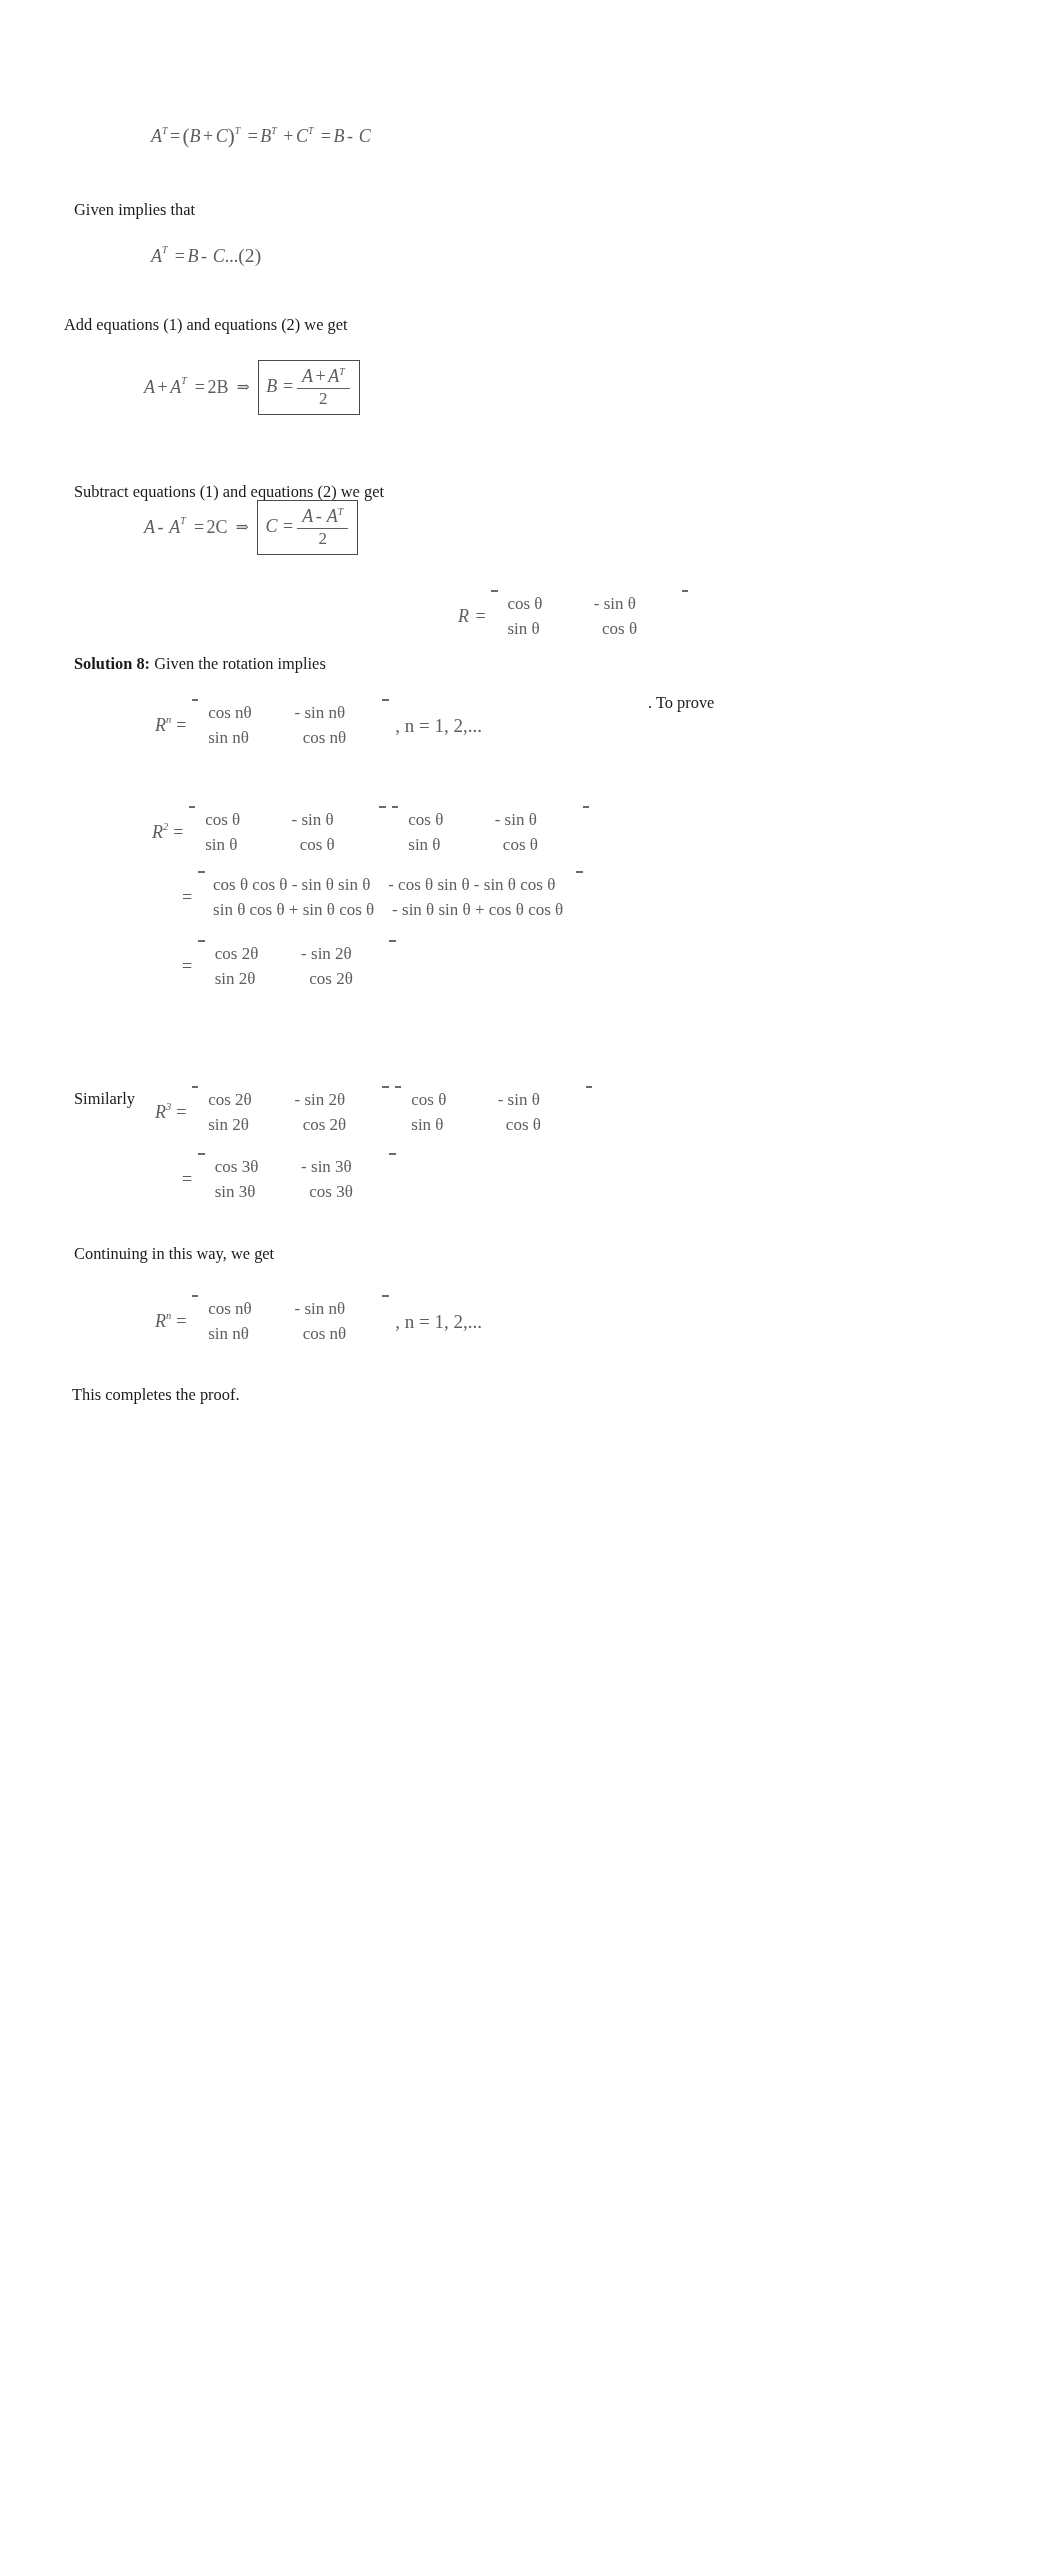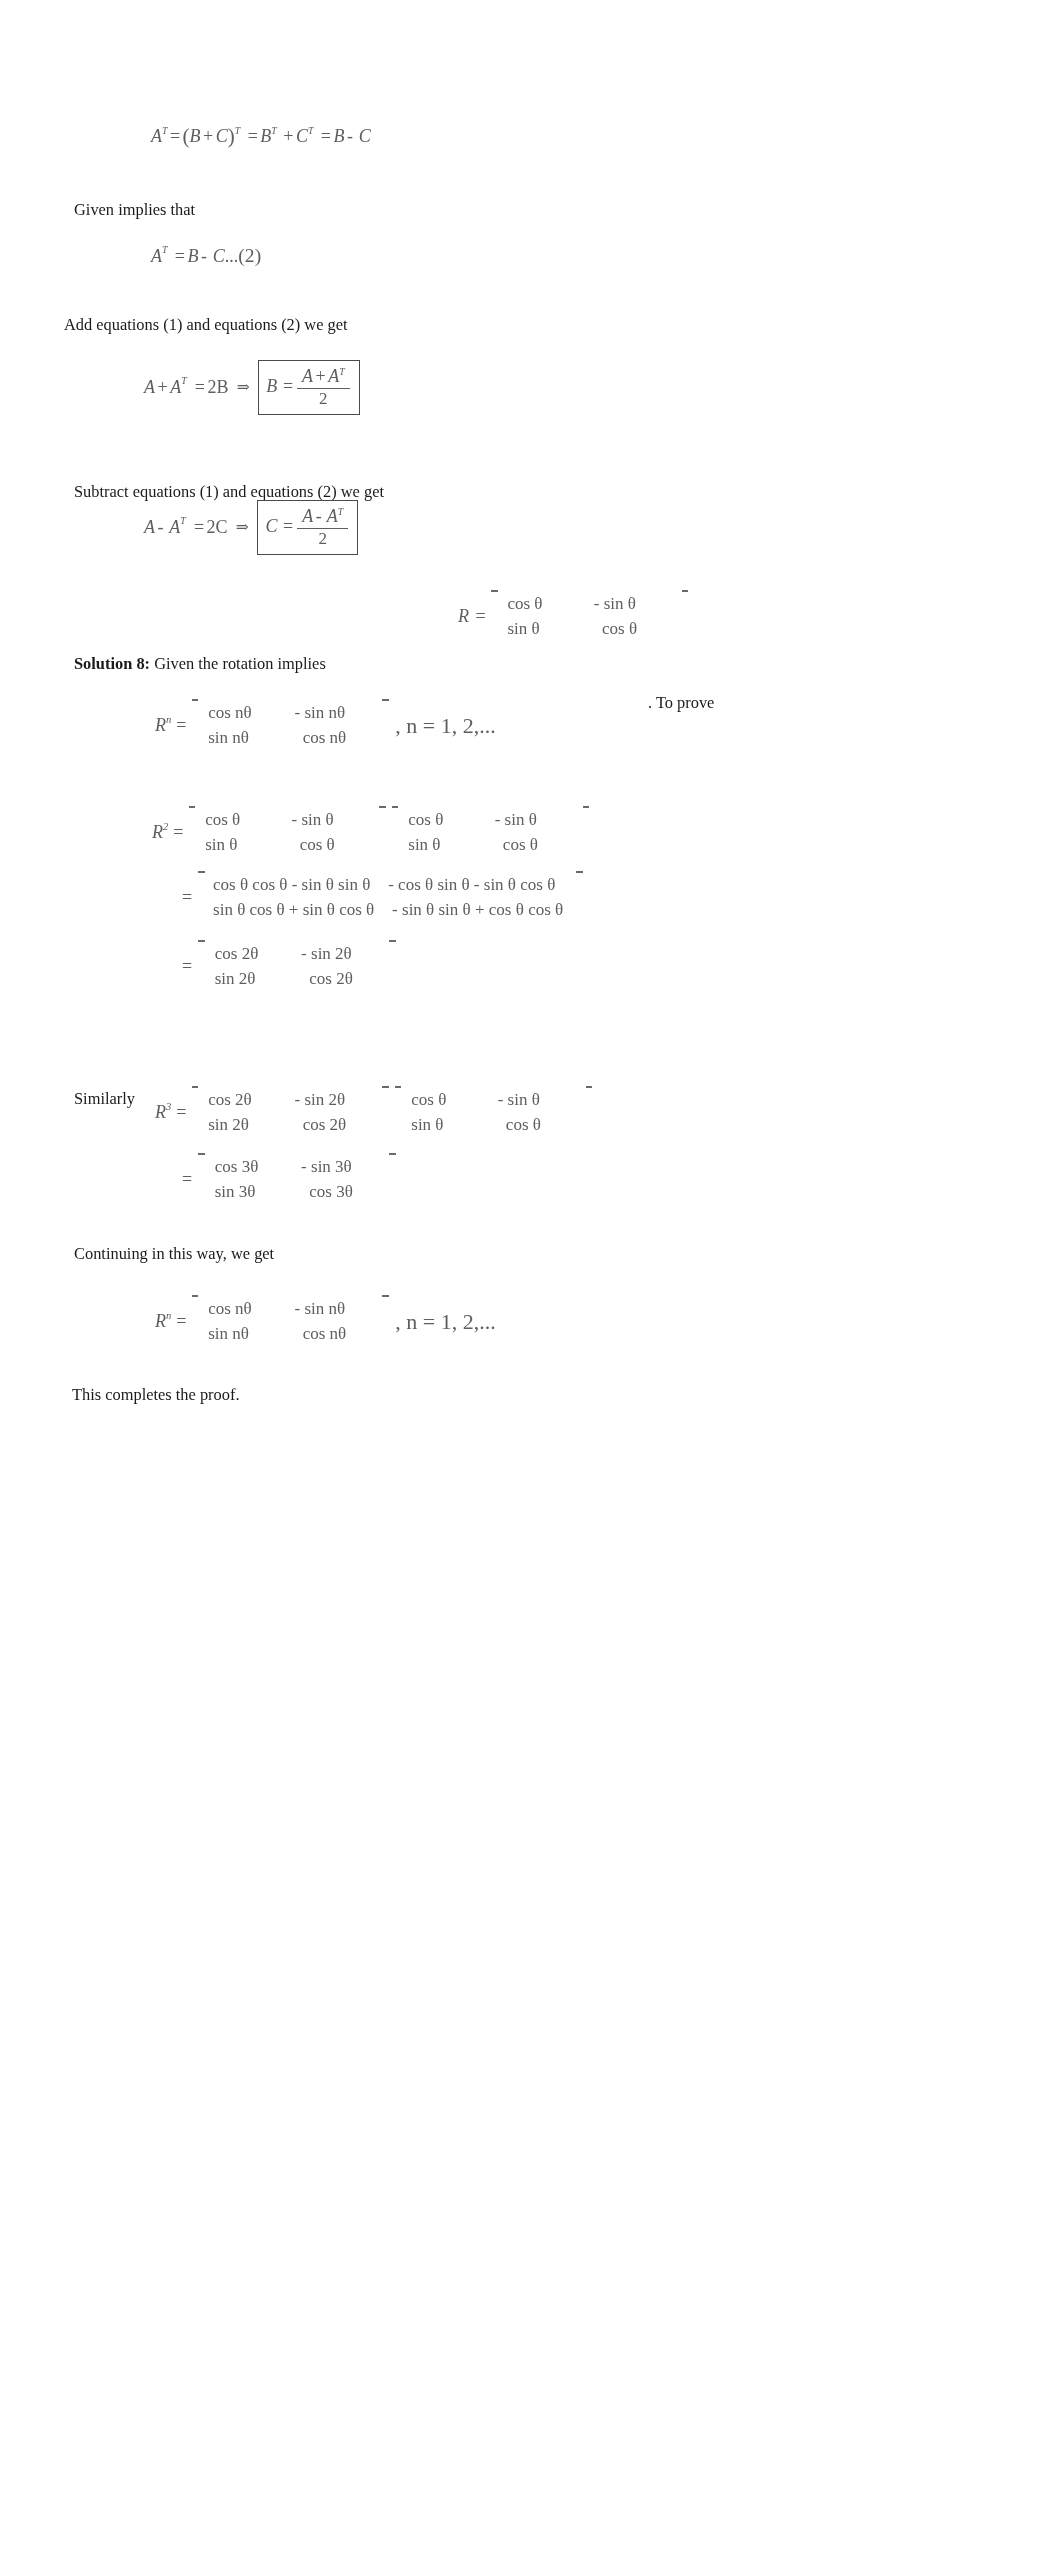--- a/index.html
+++ b/index.html
@@ -145,21 +145,21 @@
     min-width: 0;
     padding: 2.5px 11.4px 2.5px 6.5px;
   }
 
   .eqmark {
     font-size: 18px;
     font-style: normal;
     padding-right: 3.3px;
   }
   .trail {
-    font-size: 22px;
+    font-size: 19px;
     padding-left: 3.3px;
     font-style: normal;
   }
 </style>
 </head>
 <body>
 
 <div class="page">
 
   <div class="math" style="left:151px; top:124px;">

